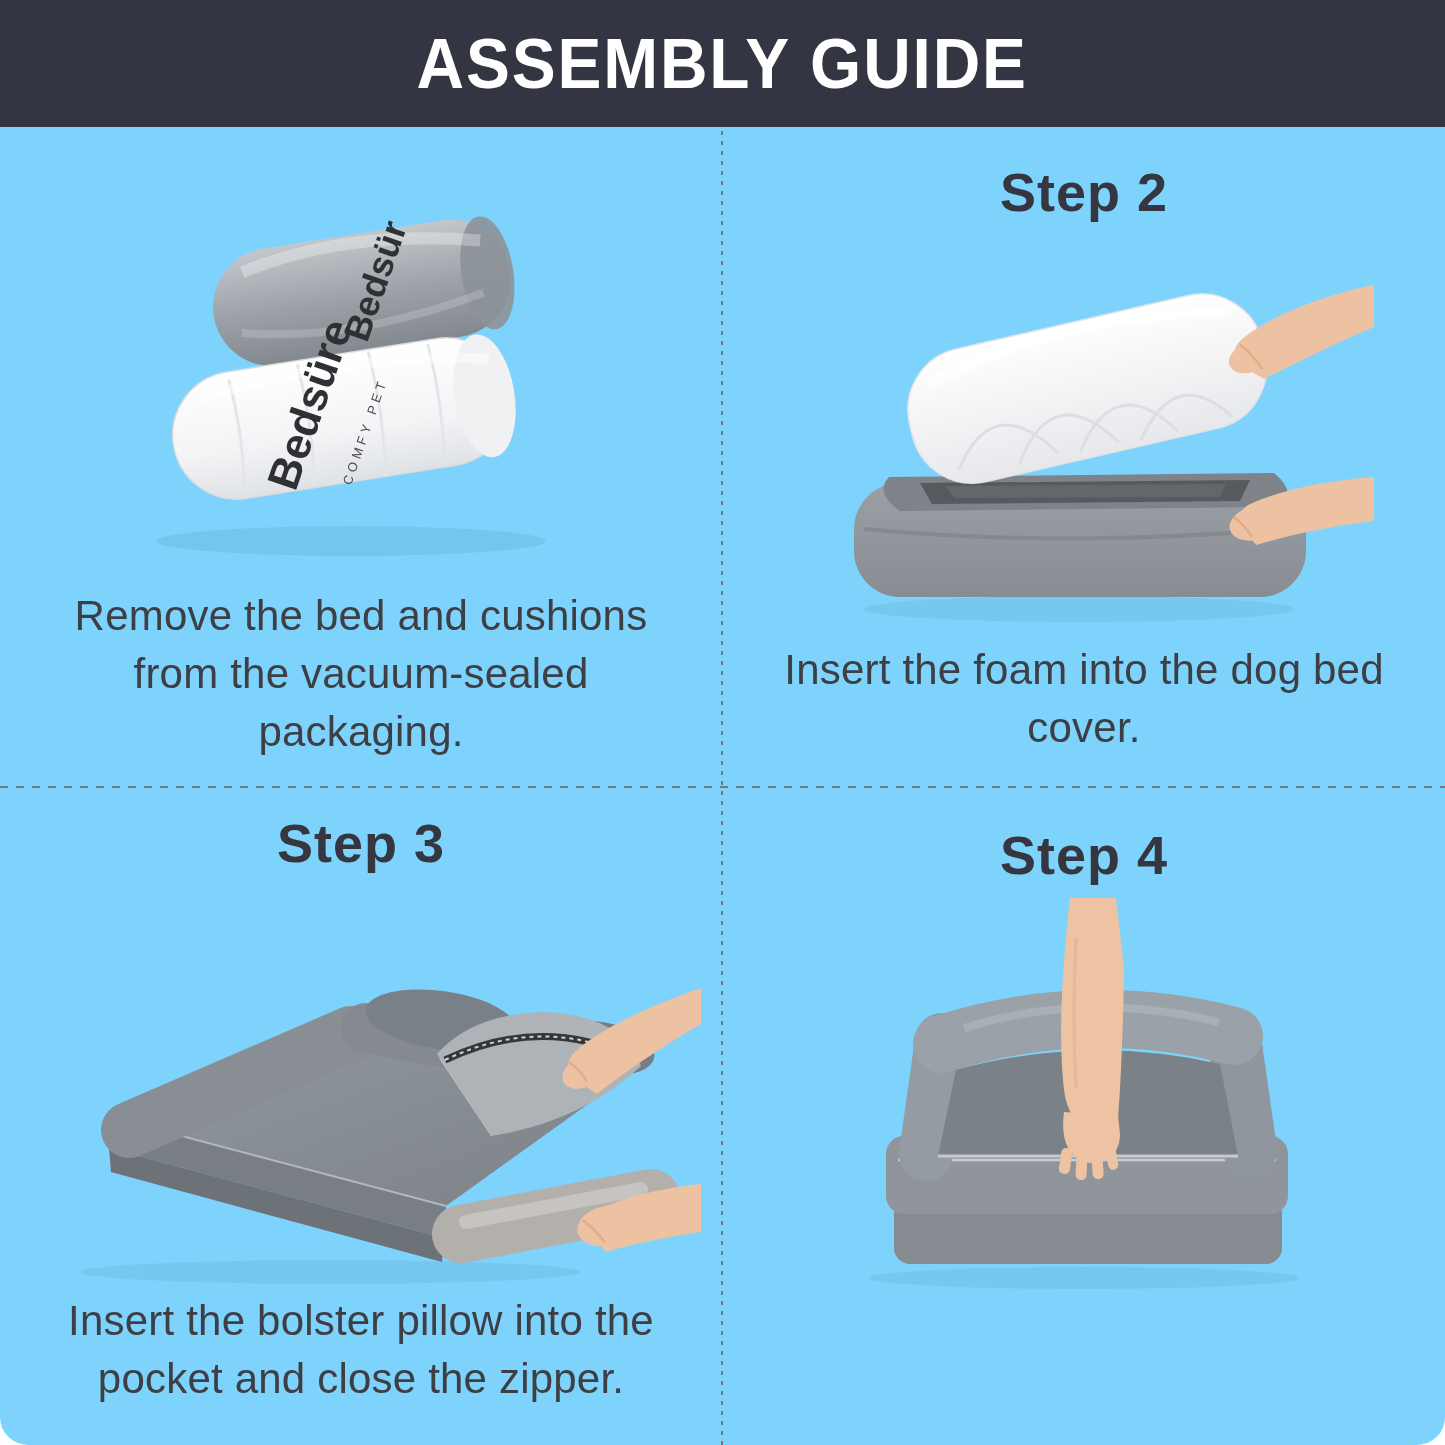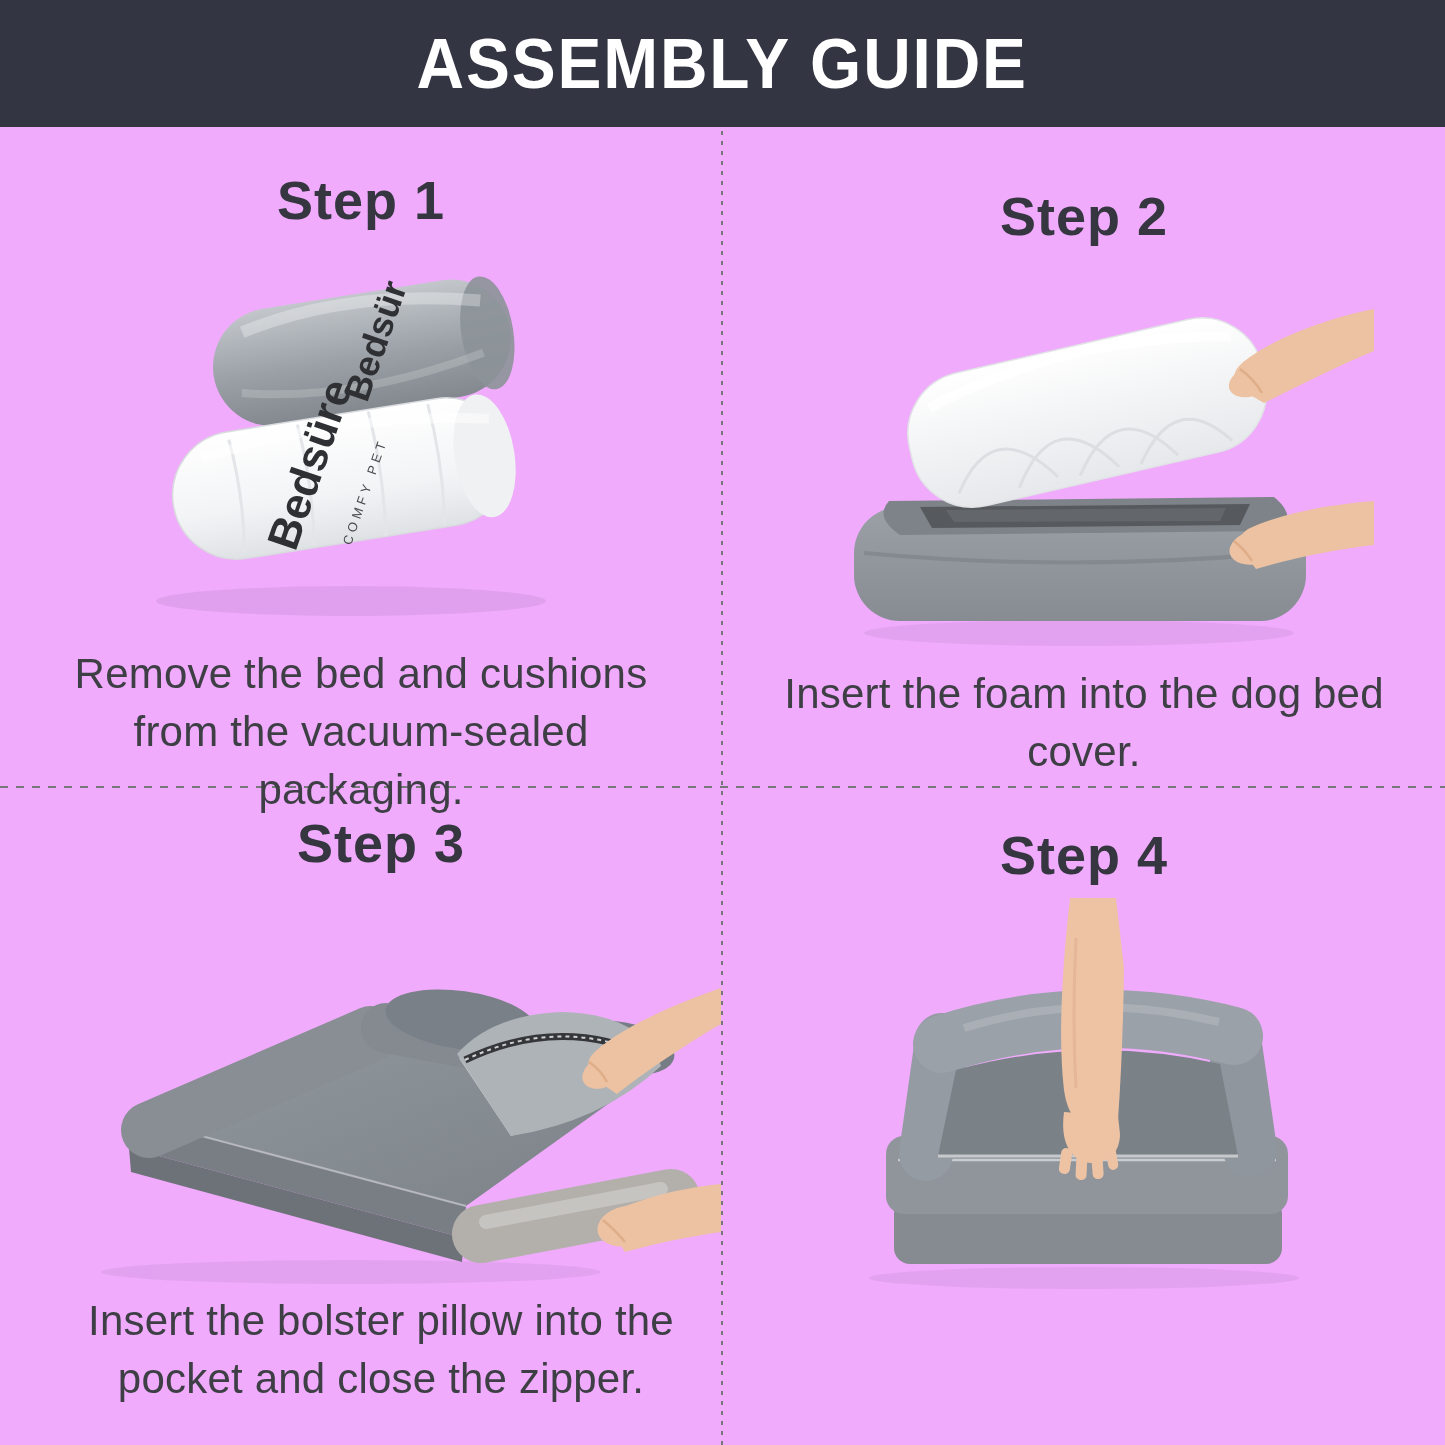--- a/index.html
+++ b/index.html
@@ -1,58 +1,57 @@
 <!DOCTYPE html>
 <html><head>
 <meta charset="utf-8">
 <style>
   html,body{margin:0;padding:0;background:#ffffff;}
   body{width:1445px;height:1445px;position:relative;overflow:hidden;
        font-family:"Liberation Sans", sans-serif;}
-  .page{position:absolute;inset:0;background:#f0abfc;}
+  .page{position:absolute;inset:0;background:#7dd3fc;border-radius:28px;}
 
   
   .banner{position:absolute;left:0;top:0;width:1445px;height:127px;
           background:#343542;display:flex;align-items:center;justify-content:center;}
   .banner h1{margin:0;color:#ffffff;font-size:70px;font-weight:700;
              letter-spacing:2px;transform:scaleX(0.94);white-space:nowrap;}
 
   
   .divider-v{position:absolute;left:721px;top:131px;width:2px;height:1314px;
              background-image:repeating-linear-gradient(to bottom,#77787a 0 4px,transparent 4px 10px);}
   .divider-h{position:absolute;left:0;top:786px;width:1445px;height:2px;
              background-image:repeating-linear-gradient(to right,#77787a 0 8px,transparent 8px 16px);}
 
   
   .cell{position:absolute;display:flex;flex-direction:column;align-items:center;
         box-sizing:border-box;}
   #cell-1{left:0;   top:127px;width:722px;height:659px;padding-top:42px;}
-  #cell-2{left:723px;top:127px;width:722px;height:659px;padding-top:58px;}
-  #cell-3{left:0;   top:788px;width:722px;height:657px;padding-top:24px;margin-left:20px;}
+  #cell-2{left:723px;top:127px;width:722px;height:659px;padding-top:34px;}
+  #cell-3{left:0;   top:788px;width:722px;height:657px;padding-top:24px;}
   #cell-4{left:723px;top:800px;width:722px;height:657px;padding-top:24px;}
 
   .step-title{margin:0;font-size:54px;font-weight:700;color:#35363f;letter-spacing:1px;}
   .figure{margin:12px 0 0;height:400px;display:flex;align-items:center;justify-content:center;}
   .caption{margin:6px 0 0;width:660px;text-align:center;font-size:42px;line-height:1.38;
            color:#3e3f45;letter-spacing:0.2px;}
 </style>
 </head>
 <body>
 
 <div class="page">
 
   <header class="banner">
     <h1>ASSEMBLY GUIDE</h1>
   </header>
 
   <div class="divider-v"></div>
   <div class="divider-h"></div>
 
   <section class="cell" id="cell-1">
-    <h2 class="step-title">Step 1</h2>
     <div class="figure">
       <svg width="500" height="396" viewBox="0 0 500 396">
         <defs>
           <linearGradient id="g1top" x1="0" y1="0" x2="0" y2="1">
             <stop offset="0" stop-color="#c3c7cc"></stop>
               <stop offset="0.55" stop-color="#9aa0a6"></stop>
               <stop offset="1" stop-color="#82888e"></stop>
           </linearGradient>
           <linearGradient id="g1bot" x1="0" y1="0" x2="0" y2="1">
             <stop offset="0" stop-color="#ffffff"></stop>

